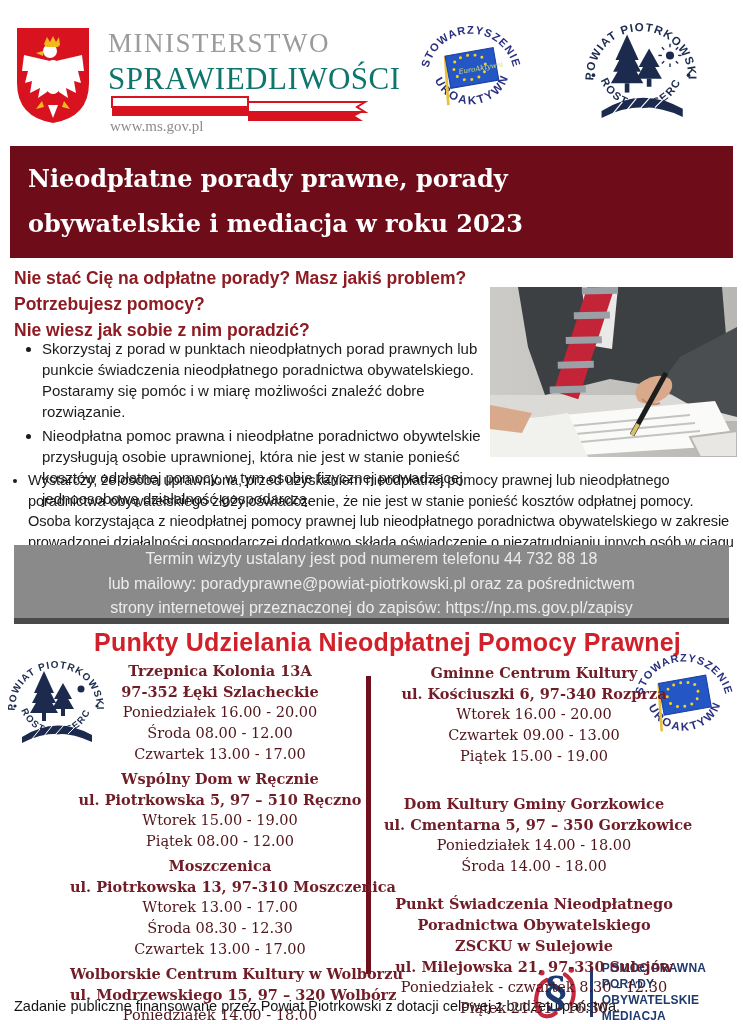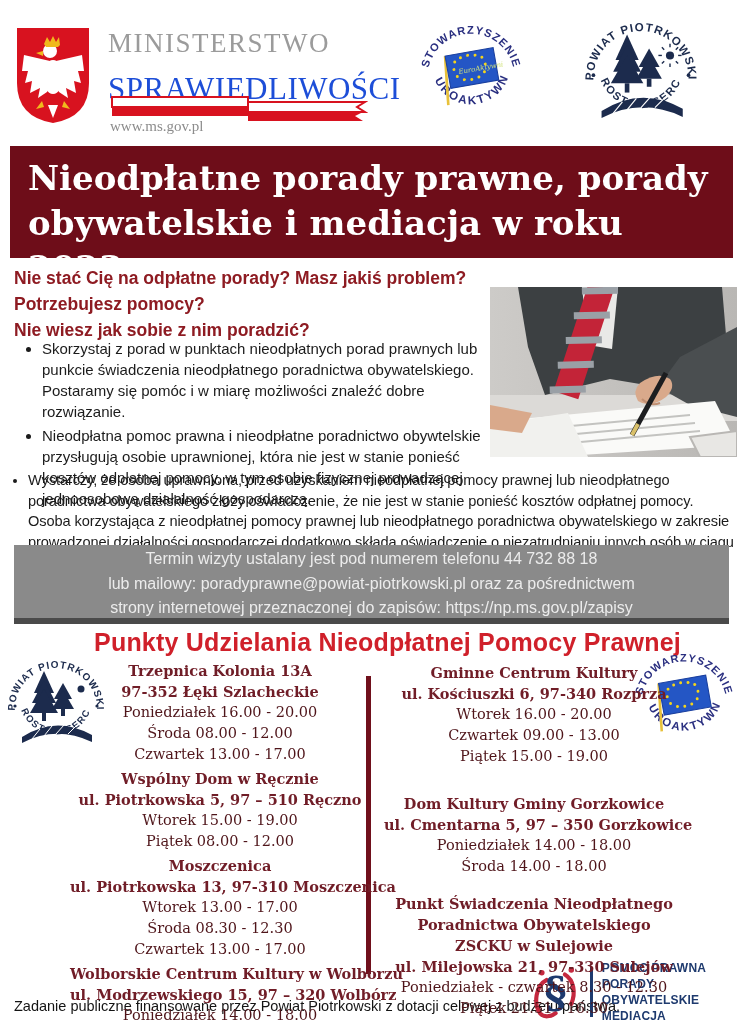--- a/index.html
+++ b/index.html
@@ -6,36 +6,36 @@
   html,body { background:#ffffff; }
   body {
     width:743px; height:1024px; position:relative; overflow:hidden;
     font-family:"Liberation Sans", sans-serif; color:#1b1b1b;
   }
   
   .header { position:absolute; left:0; top:0; width:743px; height:144px; background:#fff; }
   .emblem { position:absolute; left:14px; top:24px; width:78px; height:102px; }
   .ministry { position:absolute; left:108px; top:28px; width:300px; font-family:"Liberation Serif", serif; }
   .ministry-l1 { font-size:27px; color:#9b9b9b; letter-spacing:1.5px; }
-  .ministry-l2 { font-size:31px; color:#1d4ed8; letter-spacing:.5px; margin-top:12px; }
+  .ministry-l2 { font-size:31px; color:#0f766e; letter-spacing:.5px; margin-top:2px; }
   .ribbon { position:absolute; left:110px; top:96px; width:258px; height:26px; }
   .ministry-url { position:absolute; left:110px; top:118px; font-family:"Liberation Serif", serif; font-size:15px; color:#8c8c8c; }
   .seal { position:absolute; }
   .seal-euro-1 { left:418px; top:20px; width:106px; height:106px; }
   .seal-powiat-1 { left:583px; top:16px; width:116px; height:116px; }
   .seal-text { font-family:"Liberation Sans", sans-serif; font-weight:bold; }
   .euro-text { fill:#2a2f80; font-size:10.5px; letter-spacing:1px; }
   .euro-text-b { fill:#2a2f80; font-size:11px; letter-spacing:2px; }
   .powiat-text { fill:#1c2b4d; font-size:10px; letter-spacing:1px; }
   .powiat-text-b { fill:#1c2b4d; font-size:9.5px; letter-spacing:1.5px; }
   
   .banner {
     position:absolute; left:10px; top:146px; width:723px; height:112px;
     background:#6e0d19; color:#ffffff; padding:10px 18px 0 18px;
-    font-family:"DejaVu Serif", serif; font-weight:bold; font-size:34px; line-height:45px;
+    font-family:"DejaVu Serif", serif; font-weight:bold; font-size:24px; line-height:45px;
   }
   
   .questions { position:absolute; left:14px; top:265px; width:700px; }
   .question { color:#8e1b22; font-weight:bold; font-size:17.5px; line-height:26px; }
   .bullets-narrow { position:absolute; left:42px; top:338px; width:448px; font-size:15px; line-height:21px; }
   .bullets-narrow li { margin-bottom:3px; }
   .bullets-wide { position:absolute; left:28px; top:470px; width:706px; font-size:14.6px; line-height:20.5px; letter-spacing:-0.1px; }
   .photo { position:absolute; left:490px; top:287px; width:247px; height:170px; }
   
   .graybox {

